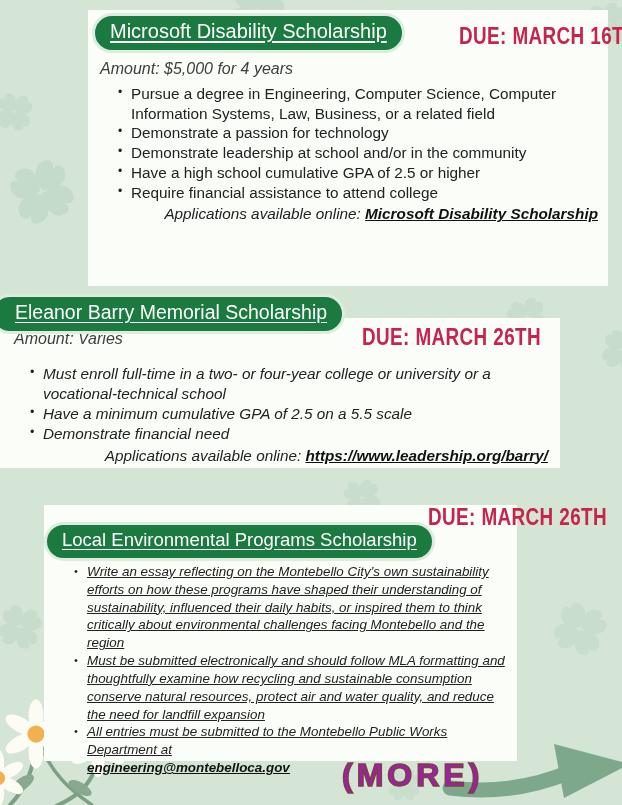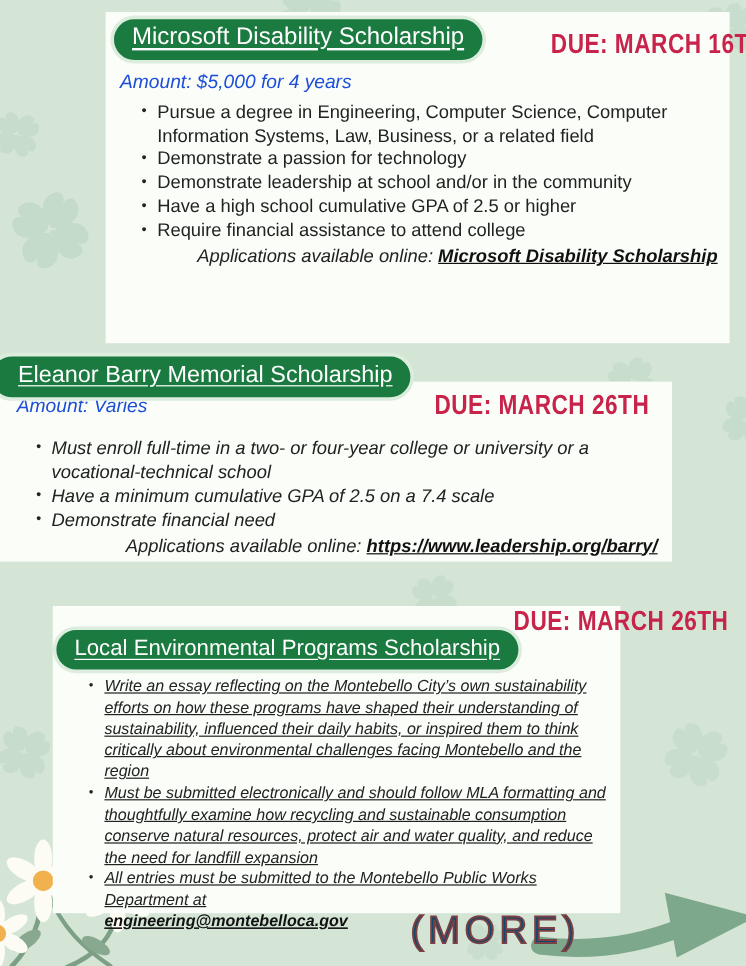--- a/index.html
+++ b/index.html
@@ -30,36 +30,36 @@
        transform:scaleX(0.82);transform-origin:left top;letter-spacing:0.5px;z-index:3;}
   .due1{left:459px;top:23px;}
   .due2{left:362px;top:324px;}
   .due3{left:428px;top:504px;}
 
   
   .content{position:relative;}
   .c1{padding:50px 10px 0 12px;}
   .c2{padding:12px 12px 0 14px;font-style:italic;}
   .c3{padding:27px 10px 0 13px;font-style:italic;}
-  .amount{margin:0;font-style:italic;font-size:16px;color:#1d4ed8;}
+  .amount{margin:0;font-style:italic;font-size:16px;color:#404040;}
   .bullets{list-style:none;margin:0;padding:0;}
   .bullets li{position:relative;padding-left:13px;}
   .bullets li::before{content:"\2022";position:absolute;left:0;top:1px;font-size:0.8em;}
   .b1{margin:6px 0 0 18px;}
   .b1 li{font-size:15.3px;line-height:1.29;}
   .b2{margin:16px 0 0 16px;}
   .b2 li{font-size:15.3px;line-height:1.3;}
   .b3{margin:13px 0 0 17px;}
   .b3 li{font-size:13.4px;line-height:1.33;text-decoration:underline;}
   .apply{margin:3px 0 0;font-style:italic;font-size:15.3px;text-align:right;}
   .apply-link{font-weight:bold;text-decoration:underline;color:#111;cursor:pointer;}
 
   
-  .more{position:absolute;left:342px;top:757px;font-size:32px;font-weight:normal;letter-spacing:4px;
-        color:#0c4a6e;-webkit-text-stroke:1.6px #7b4044;z-index:4;}
+  .more{position:absolute;left:342px;top:757px;font-size:32px;font-weight:bold;letter-spacing:4px;
+        color:#a21caf;-webkit-text-stroke:1.6px #7b4044;z-index:4;}
 </style>
 </head>
 <body>
 
 <div class="page">
 
   <svg width="0" height="0" style="position:absolute">
     <defs>
       <path id="leaf" fill="#c4dbc9" d="M0,3 C-13,-2 -17,-15 -9,-21 C-4,-25 0,-21 0,-16 C0,-21 4,-25 9,-21 C17,-15 13,-2 0,3 Z"></path>
       <g id="clover4">
@@ -145,21 +145,21 @@
     </div>
   </section>
   <div class="pill pill1"><span>Microsoft Disability Scholarship</span></div>
   <div class="due due1">DUE: MARCH 16TH</div>
 
   <section class="card card2">
     <div class="content c2">
       <p class="amount">Amount: Varies</p>
       <ul class="bullets b2">
         <li>Must enroll full-time in a two- or four-year college or university or a vocational-technical school</li>
-        <li>Have a minimum cumulative GPA of 2.5 on a 7.4 scale</li>
+        <li>Have a minimum cumulative GPA of 2.5 on a 5.5 scale</li>
         <li>Demonstrate financial need</li>
       </ul>
       <p class="apply"><span>Applications available online: </span><span class="apply-link">https://www.leadership.org/barry/</span></p>
     </div>
   </section>
   <div class="pill pill2"><span>Eleanor Barry Memorial Scholarship</span></div>
   <div class="due due2">DUE: MARCH 26TH</div>
 
   <section class="card card3">
     <div class="content c3">

